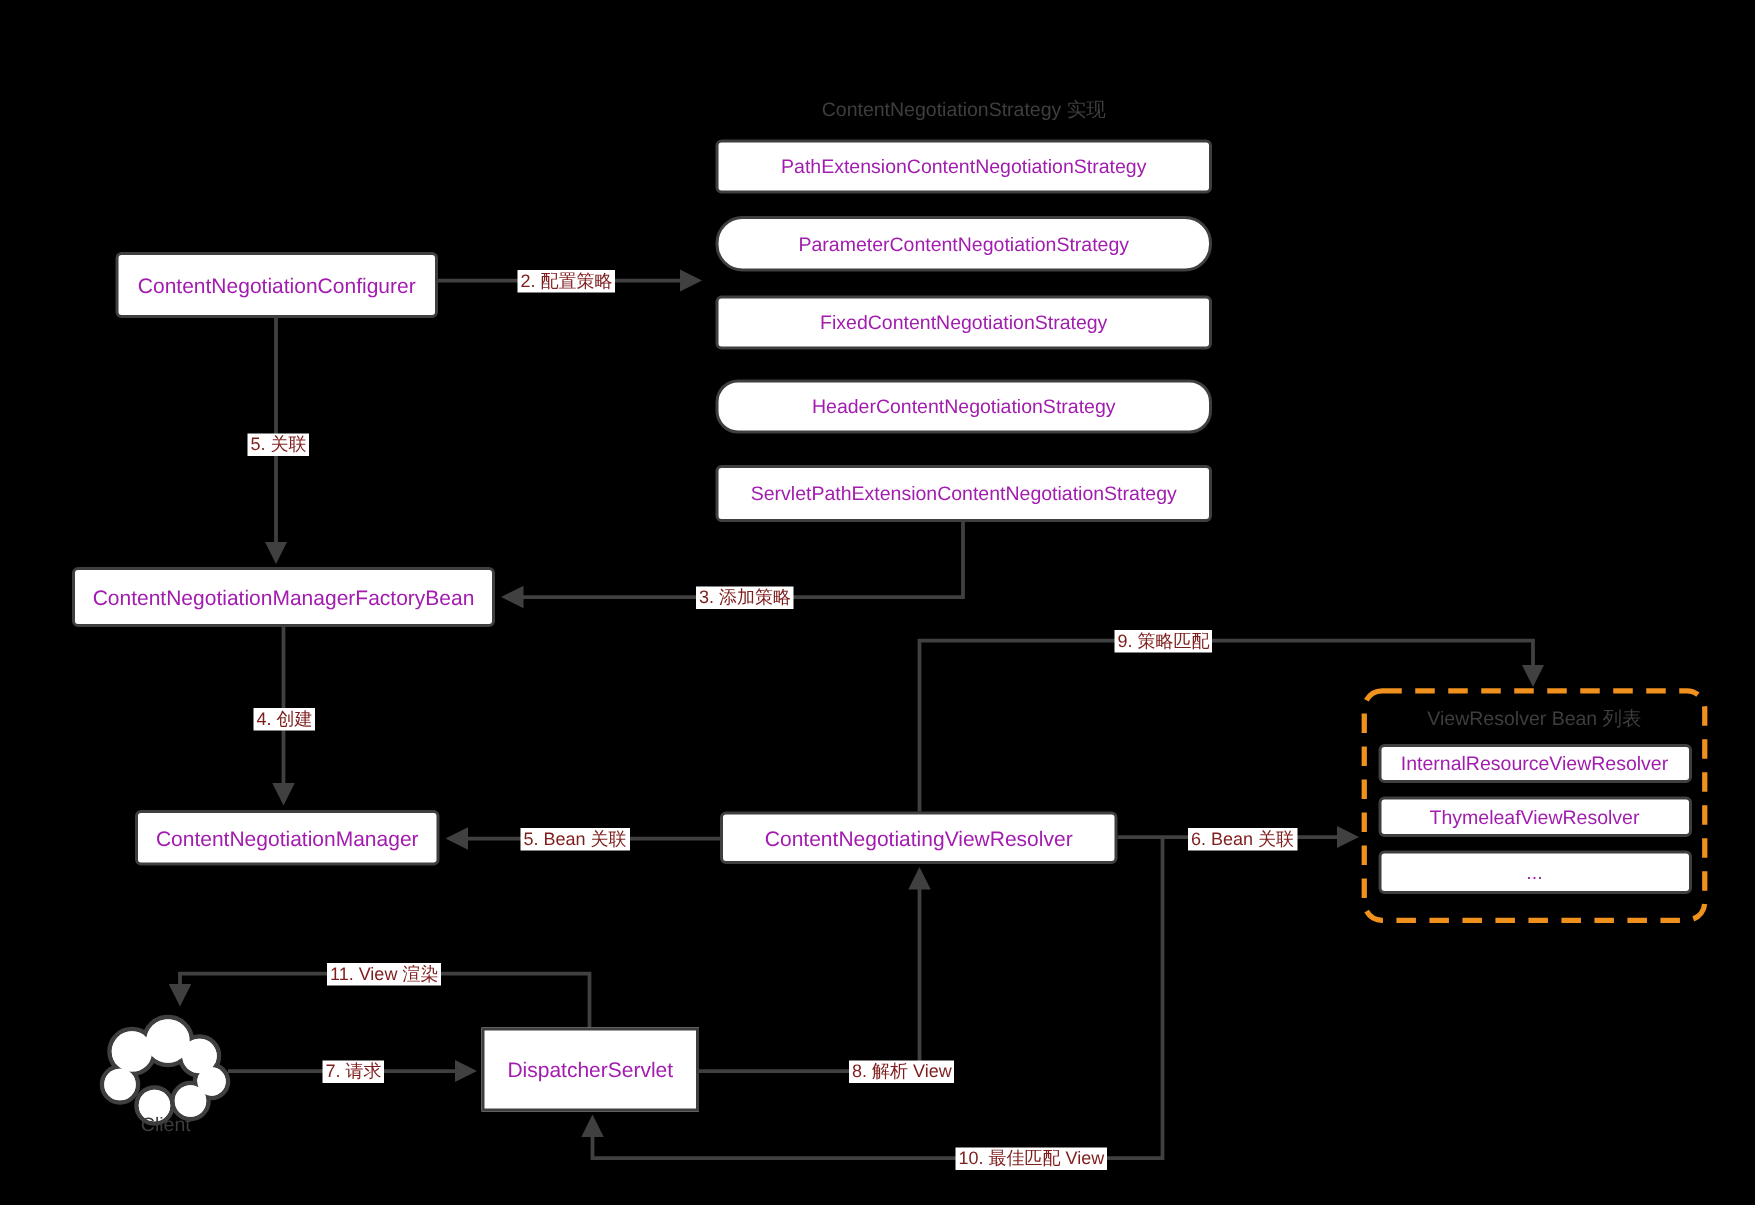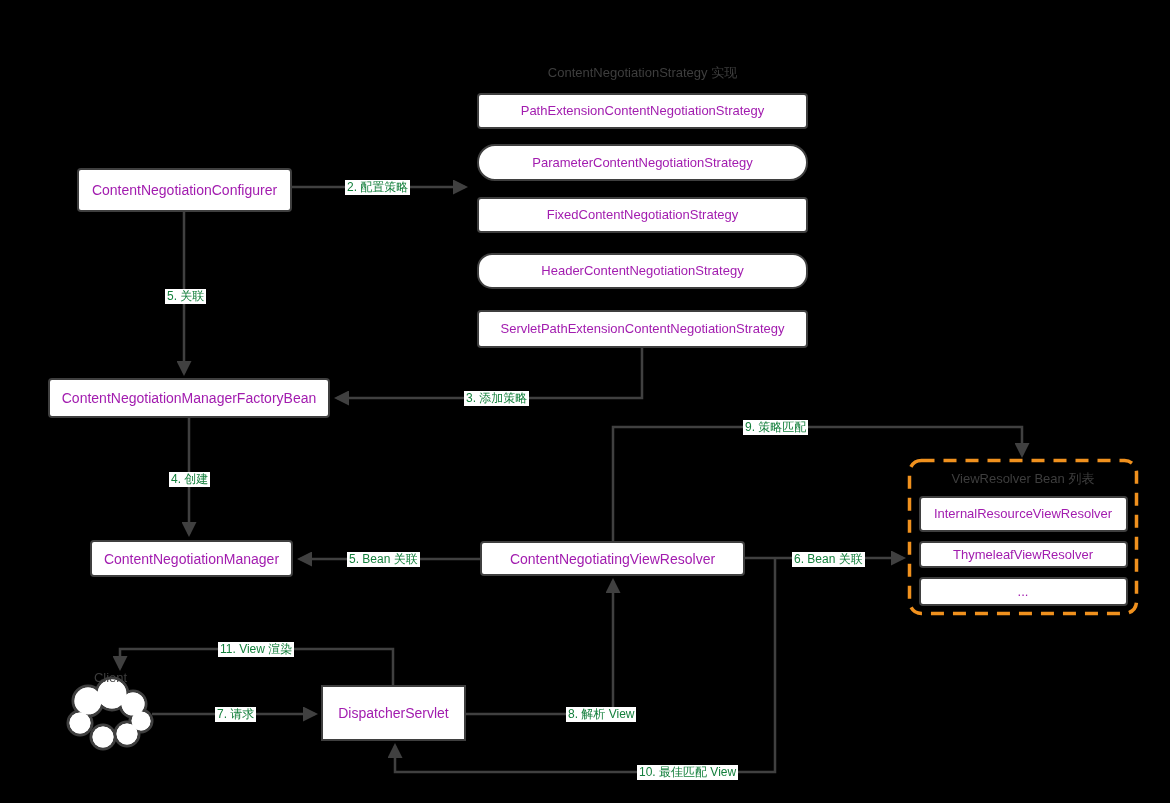--- a/index.html
+++ b/index.html
@@ -2,28 +2,28 @@
 <html><head>
 <meta charset="utf-8">
 <style>
   html,body{margin:0;padding:0;background:#000;}
   .canvas{position:relative;width:1170px;height:803px;background:#000;overflow:hidden;
           font-family:"Liberation Sans","DejaVu Sans",sans-serif;}
   .wires{position:absolute;left:0;top:0;width:1170px;height:803px;}
   .box{position:absolute;box-sizing:border-box;background:#fff;border:2px solid #3f3f3f;
        border-radius:4px;color:#a21caf;display:flex;align-items:center;justify-content:center;
        text-align:center;font-size:13px;line-height:16px;word-break:break-all;padding:0 8px;}
-  .chip{position:absolute;background:#fff;color:#15803d;font-size:12px;line-height:15px;
+  .chip{position:absolute;background:#fff;color:#7f1d1d;font-size:12px;line-height:15px;
         padding:0 2px;white-space:nowrap;}
   .gtitle{position:absolute;color:#3e3e3e;font-size:13px;text-align:center;}
   .vr-group{position:absolute;left:908px;top:459px;width:230px;height:156px;box-sizing:border-box;
             display:flex;flex-direction:column;align-items:center;padding-top:11px;}
   .vr-title{color:#3e3e3e;font-size:13px;margin-bottom:8px;}
   .vr-box{position:static;width:209px;margin-bottom:9px;flex:none;}
-  .client-label{position:absolute;left:68px;top:644px;width:85px;height:66px;display:flex;
+  .client-label{position:absolute;left:68px;top:716px;width:85px;height:66px;display:flex;
                 align-items:center;justify-content:center;color:#3d3d3d;font-size:13px;}
 </style>
 </head>
 <body>
 
 <div class="canvas">
 
   <svg class="wires" viewBox="0 0 1170 803" xmlns="http://www.w3.org/2000/svg">
     <defs>
       <marker id="arw" viewBox="0 0 10 10" refX="8" refY="5" markerWidth="6" markerHeight="6" orient="auto-start-reverse">
@@ -79,21 +79,21 @@
   <div class="box" style="left:77px;top:168px;width:215px;height:44px;font-size:14px;padding:0 5px;">ContentNegotiationConfigurer</div>
   <div class="box" style="left:90px;top:540px;width:203px;height:37px;font-size:14px;padding:1px 10px;">ContentNegotiationManager</div>
 
   <div class="box" style="left:480px;top:541px;width:265px;height:35px;font-size:14px;">ContentNegotiatingViewResolver</div>
   <div class="box" style="left:321px;top:685px;width:145px;height:56px;font-size:14px;border-radius:0;padding:0 2px;">DispatcherServlet</div>
 
   <div class="client-label">Client</div>
 
   <div class="vr-group">
     <div class="vr-title">ViewResolver Bean 列表</div>
-    <div class="box vr-box" style="height:36px;padding:0 6px;">InternalResourceViewResolver</div>
+    <div class="box vr-box" style="height:26px;padding:0 6px;">InternalResourceViewResolver</div>
     <div class="box vr-box" style="height:27px;">ThymeleafViewResolver</div>
     <div class="box vr-box" style="height:29px;">...</div>
   </div>
 
   <div class="chip" style="left:165px;top:289px;">5. 关联</div>
   <div class="chip" style="left:345px;top:180px;">2. 配置策略</div>
   <div class="chip" style="left:464px;top:391px;">3. 添加策略</div>
   <div class="chip" style="left:169px;top:472px;">4. 创建</div>
   <div class="chip" style="left:347px;top:552px;">5. Bean 关联</div>
   <div class="chip" style="left:792px;top:552px;">6. Bean 关联</div>

